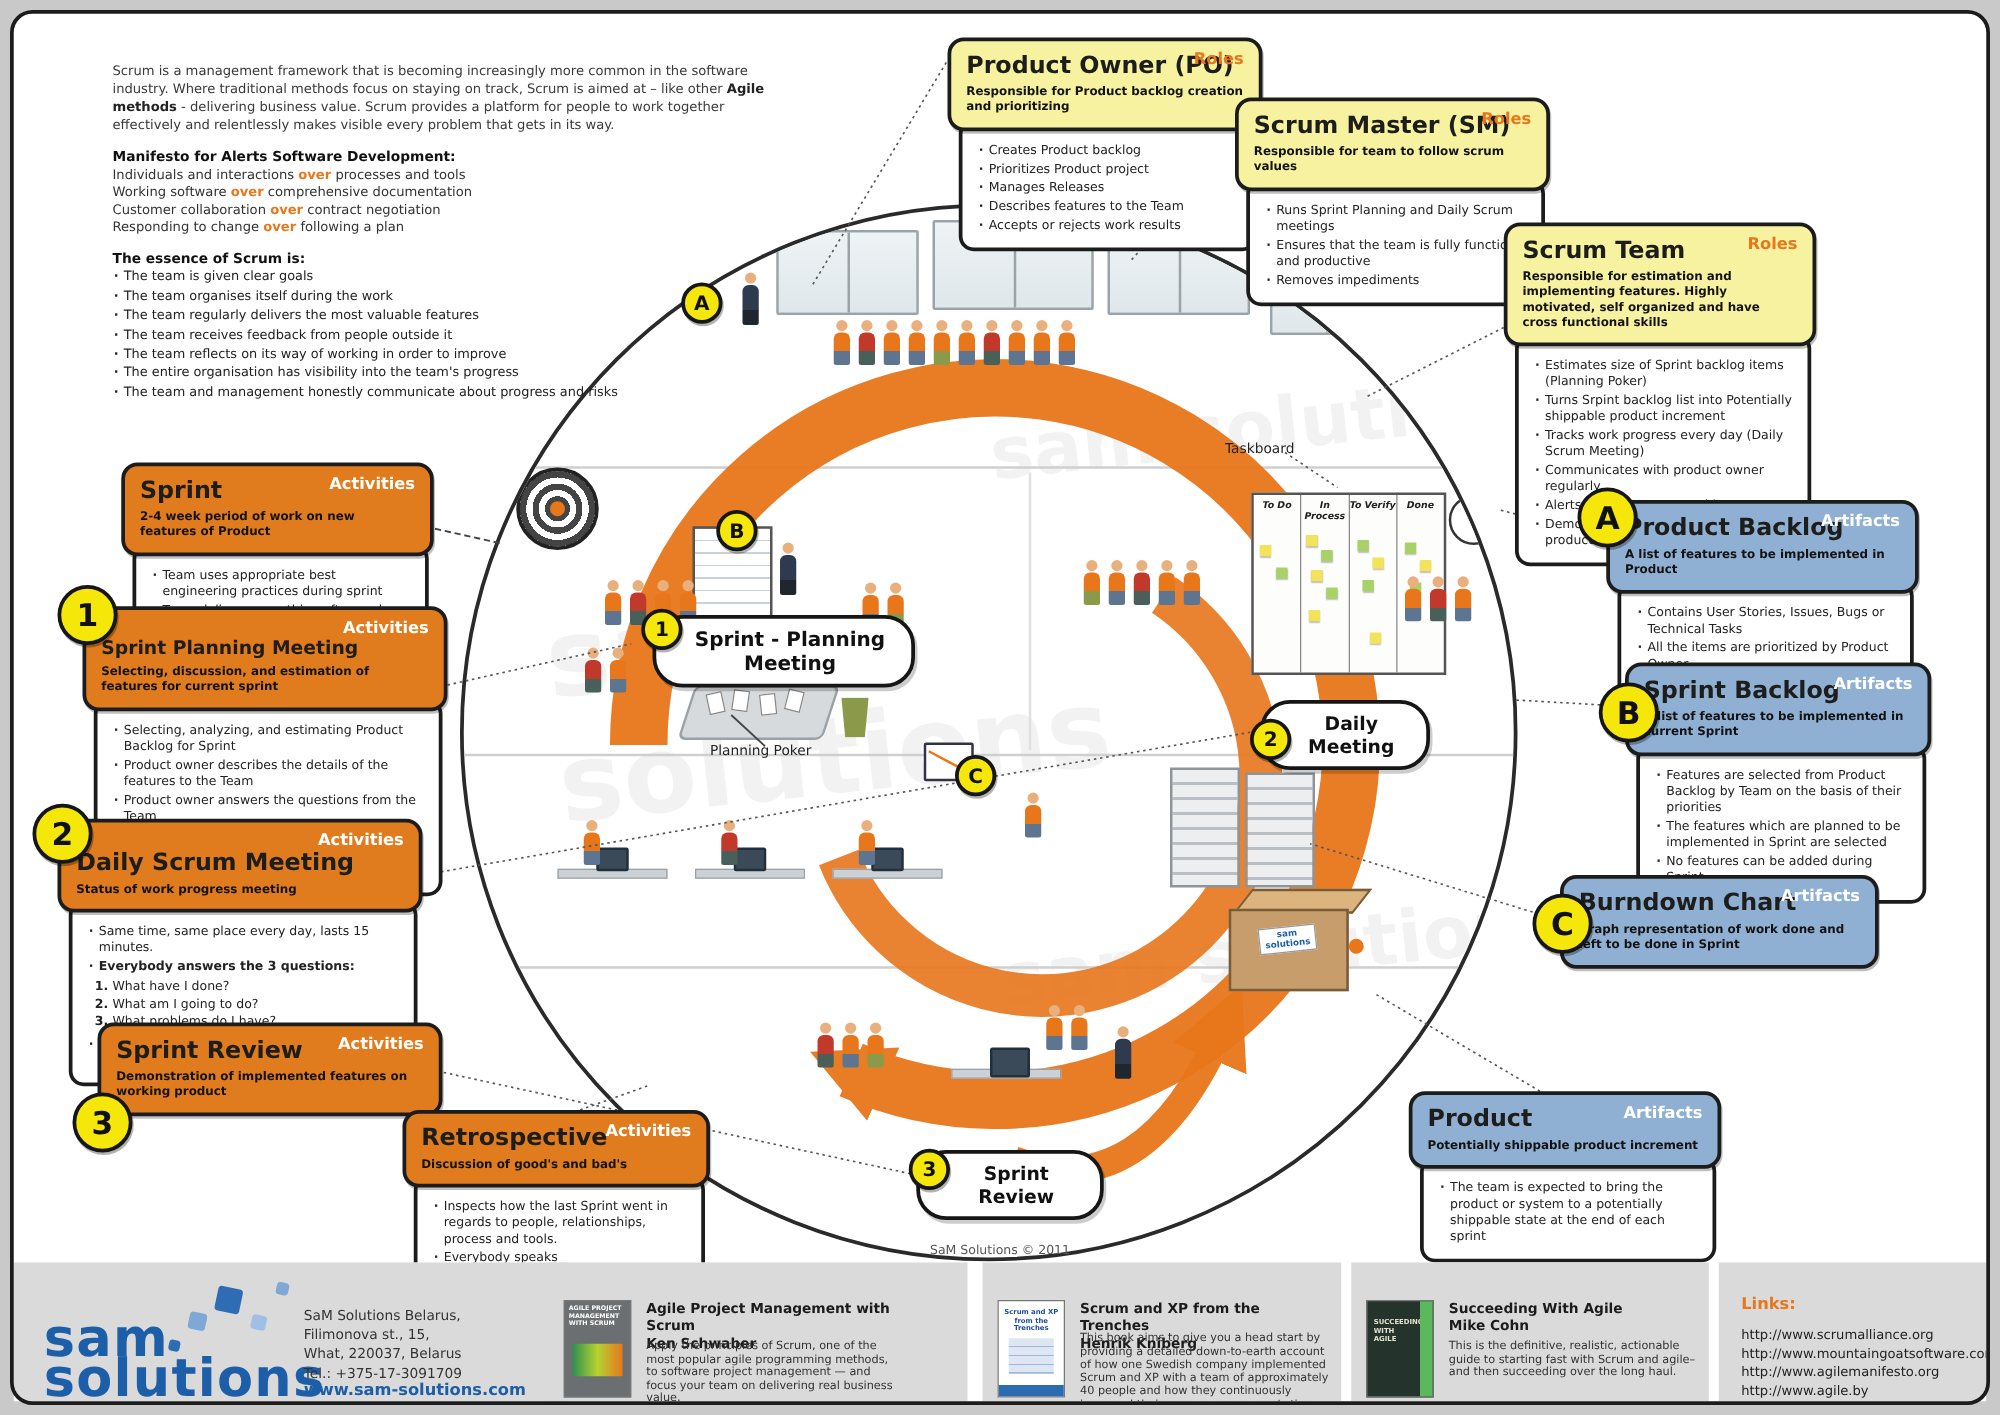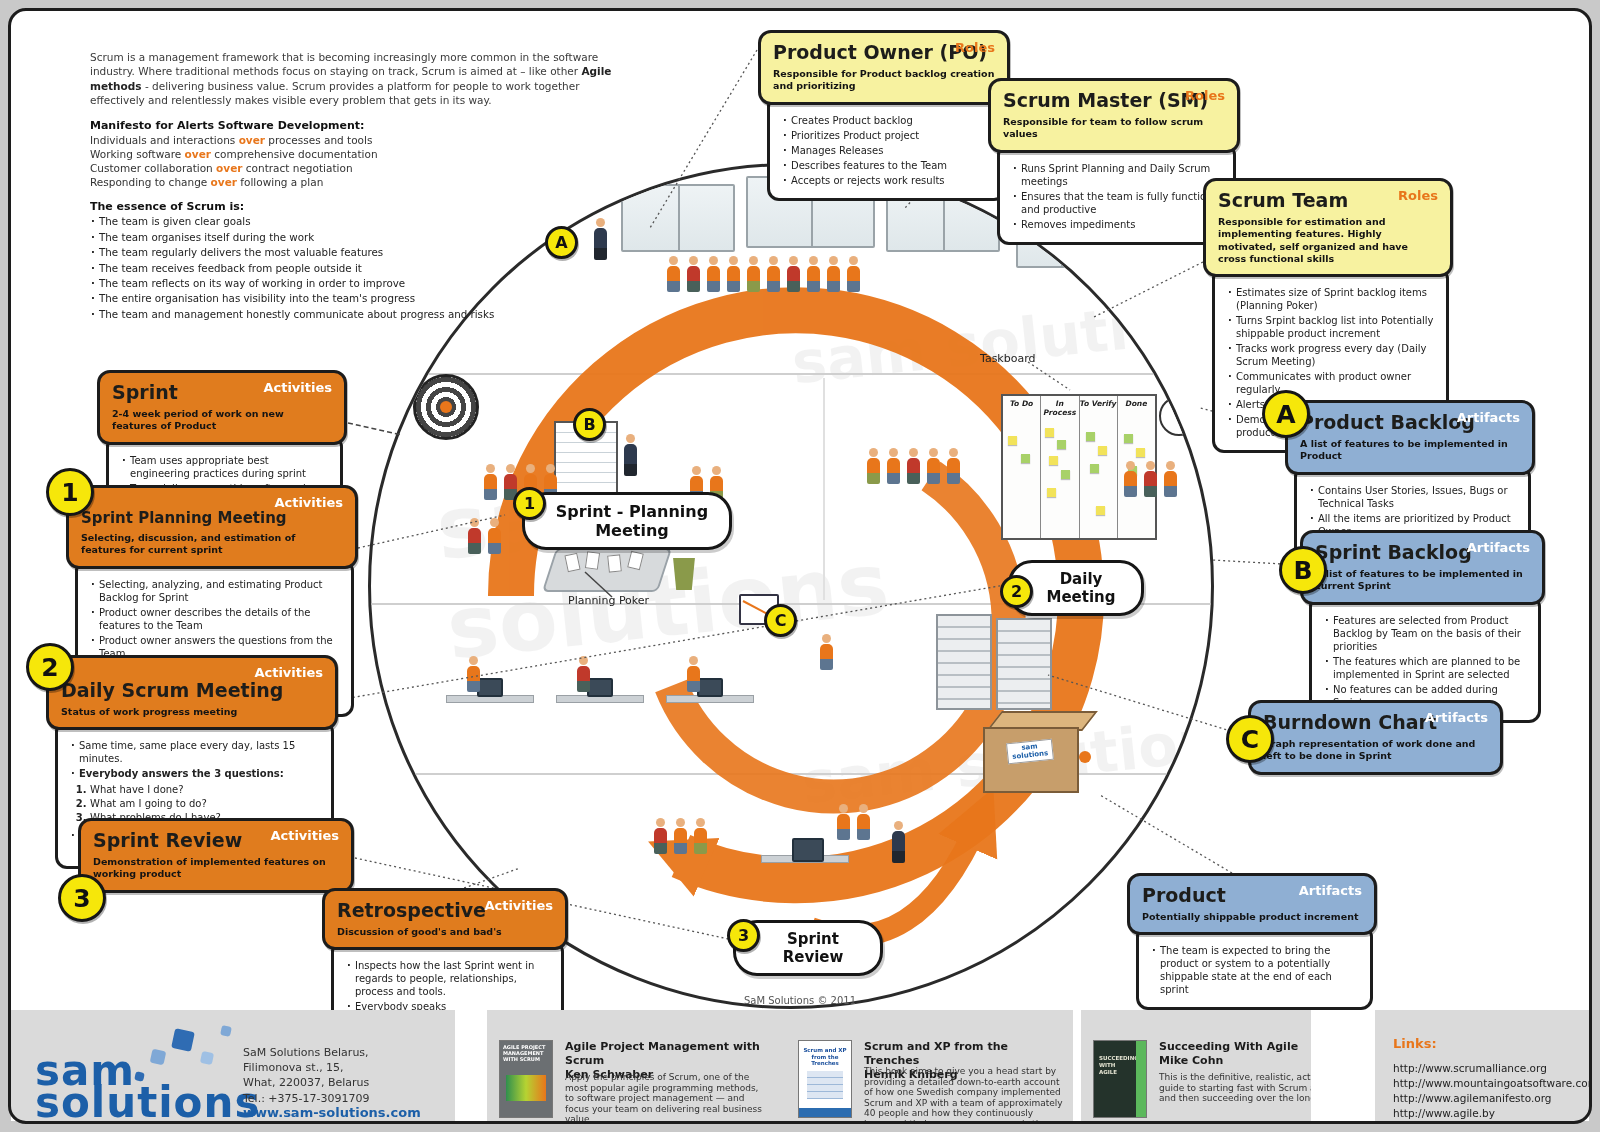--- a/index.html
+++ b/index.html
@@ -98,23 +98,23 @@
   .box3d .dot{position:absolute;right:12px;top:40px;width:12px;height:12px;border-radius:50%;background:#E8761B;}
 
   svg.overlay{position:absolute;left:0;top:0;z-index:5;pointer-events:none;}
 
   .copyright{position:absolute;left:690px;top:995px;width:220px;text-align:center;font-size:10px;color:#555;z-index:7;}
 
   
   .footer{position:absolute;left:11px;top:1010px;width:1578px;height:111px;background:#fff;z-index:9;}
   .fpanel{position:absolute;top:0;height:111px;background:#DADADA;overflow:hidden;}
   .fp1{left:0;width:444px;border-bottom-left-radius:13px;}
-  .fp2{left:476px;width:335px;}
+  .fp2{left:428px;width:335px;}
   .fp3{left:775px;width:287px;}
-  .fp4{left:1070px;width:230px;}
+  .fp4{left:1070px;width:286px;}
   .fp5{left:1364px;width:214px;border-bottom-right-radius:13px;}
   .logo-sq{position:absolute;border-radius:3px;transform:rotate(12deg);}
   .logo-txt{position:absolute;font-weight:bold;color:#1C5FA8;line-height:0.8;letter-spacing:1px;}
   .addr{position:absolute;left:232px;top:36px;font-size:11px;line-height:1.35;color:#333;}
   .tel{position:absolute;left:232px;top:82px;font-size:11px;color:#333;}
   .site{position:absolute;left:232px;top:95px;font-size:13px;font-weight:bold;color:#1C5FA8;}
   .bookcover{position:absolute;left:12px;top:30px;width:52px;height:76px;border:1px solid #777;}
   .bk-t{position:absolute;left:78px;top:30px;font-size:11px;font-weight:bold;color:#1b1b1b;line-height:1.25;width:200px;}
   .bk-d{position:absolute;left:78px;top:58px;font-size:9px;line-height:1.18;color:#333;width:205px;}
   .cov1{background:#6b6f72;}

